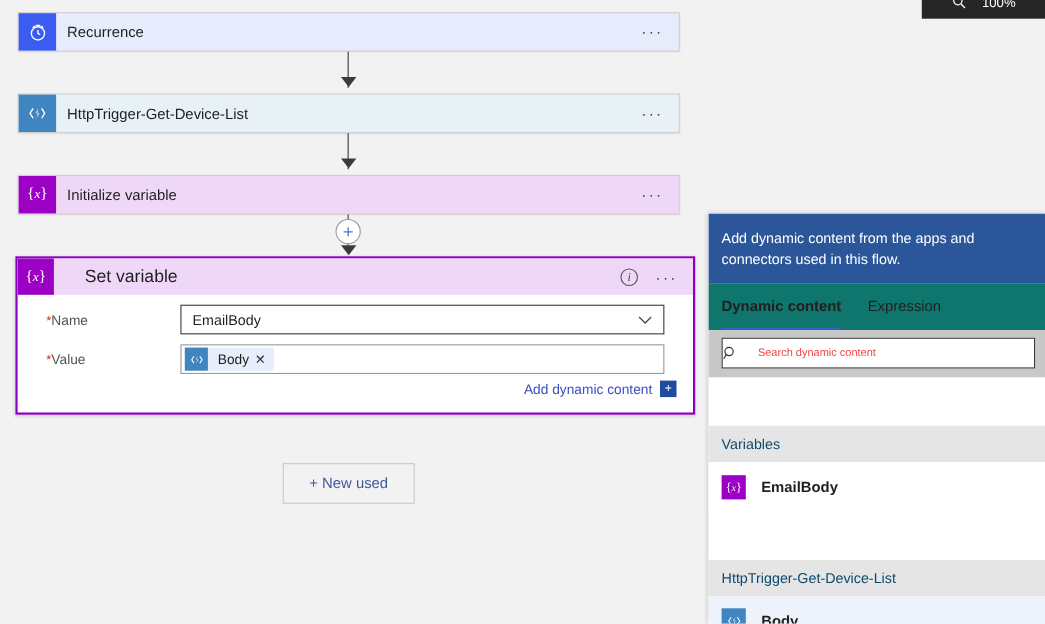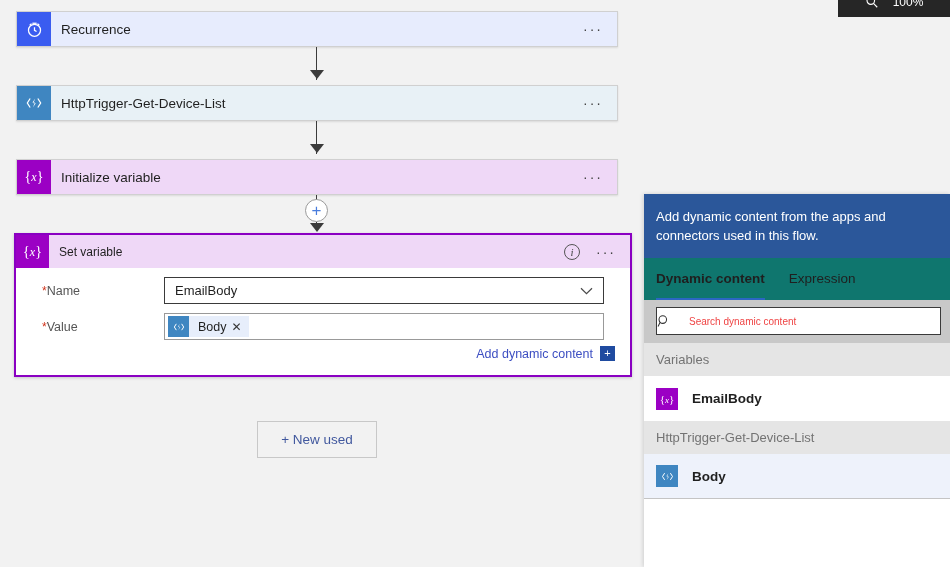--- a/index.html
+++ b/index.html
@@ -100,22 +100,22 @@
     background: #efd8f7;
     display: flex; align-items: center;
   }
   #setvar .hdr .ic {
     width: 33px; height: 33px; flex: 0 0 33px;
     background: #9b00c4;
     color: #fff;
     display: flex; align-items: center; justify-content: center;
   }
   #setvar .hdr .title {
-    flex: 1 1 auto; padding-left: 10px;
-    font-size: 12px; color: #1f1f1f;
+    flex: 1 1 auto; padding-left: 28px;
+    font-size: 16px; color: #1f1f1f;
   }
   #setvar .hdr .info {
     flex: 0 0 auto;
     width: 16px; height: 16px;
     border: 1px solid #555;
     border-radius: 50%;
     color: #444;
     font-size: 11px;
     font-family: "Liberation Serif", serif;
     font-style: italic;
@@ -236,23 +236,24 @@
   #dyn .searchbox {
     height: 28px;
     background: #fff;
     border: 1px solid #3a3a3a;
     display: flex; align-items: center;
   }
   #dyn .searchbox .sic { width: 32px; text-align: center; color: #333; font-size: 13px; }
   #dyn .searchbox .sph { color: #ef4444; font-size: 10px; }
   #dyn .grouphdr {
     background: #e5e5e5;
-    color: #737373;
+    color: #0c4a6e;
     font-size: 13px;
     padding: 9px 12px 9px 12px;
+    margin-top: 44px;
   }
   #dyn .item {
     display: flex; align-items: center;
     height: 45px;
     padding-left: 12px;
     background: #fff;
     cursor: pointer;
   }
   #dyn .item.hl { background: #eef2fb; border-bottom: 1px solid #c4c4c4; }
   #dyn .item .iic {

